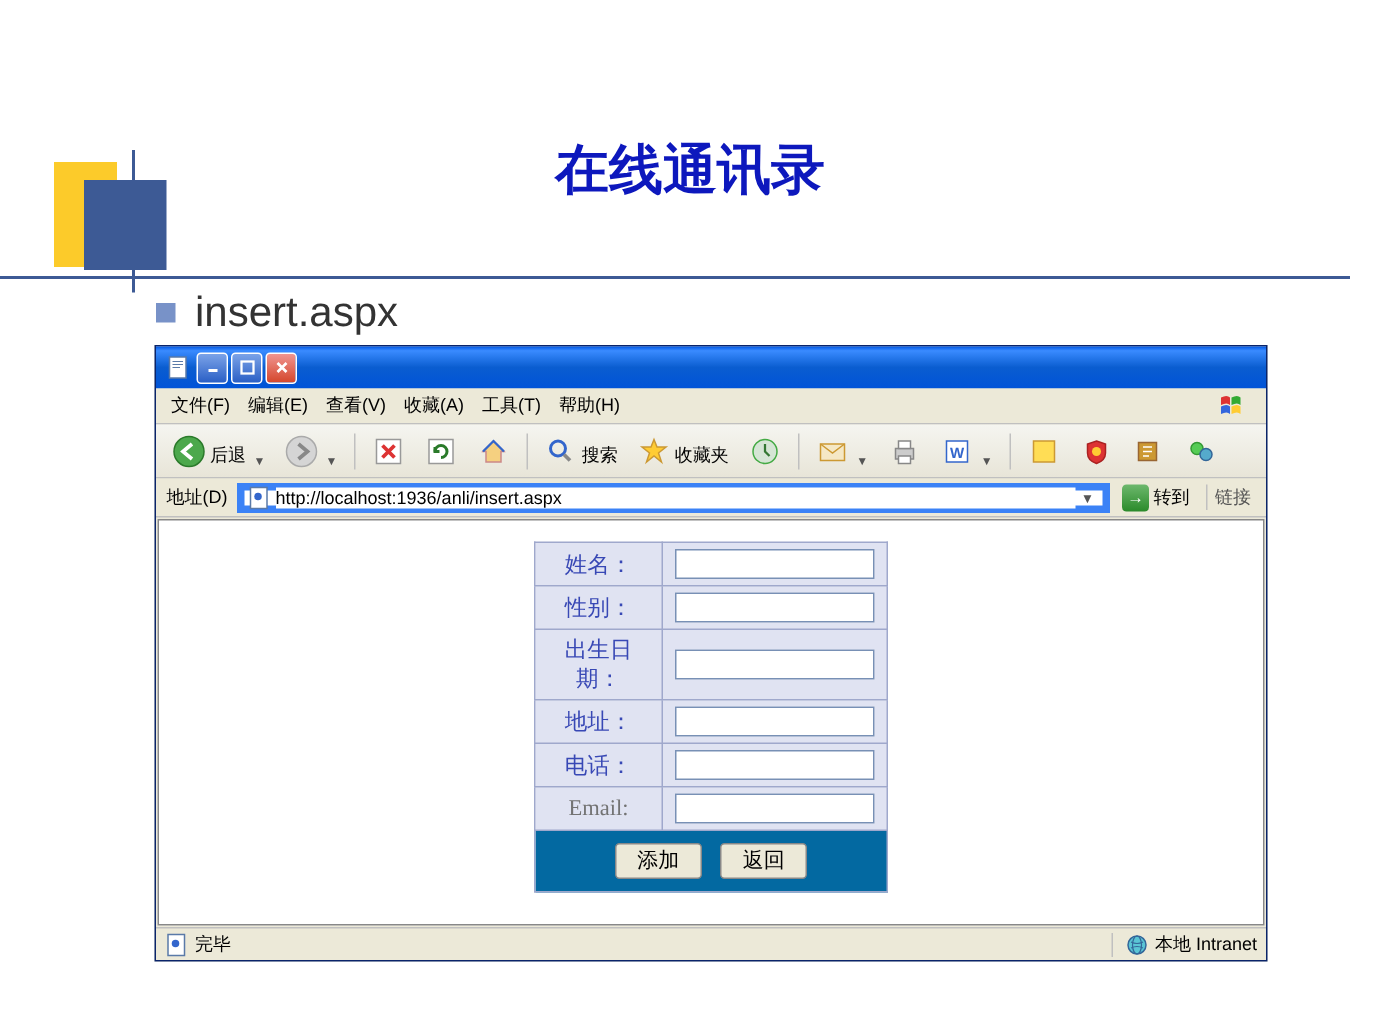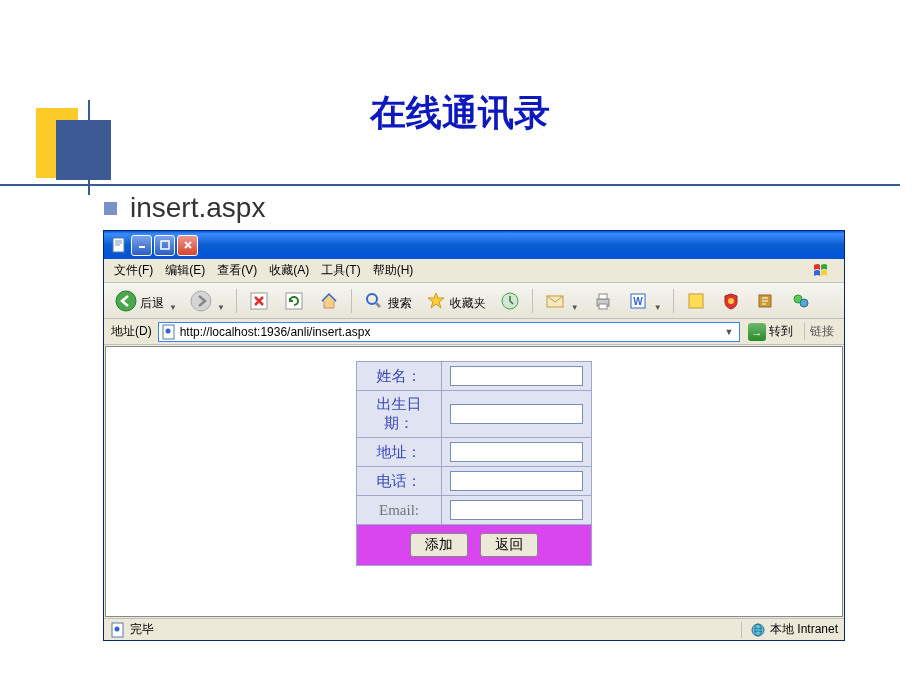--- a/index.html
+++ b/index.html
@@ -36,36 +36,36 @@
     .menu-logo { margin-left: auto; width: 32px; height: 20px; display: flex; align-items: center; justify-content: center; }
     
     .toolbar { height: 36px; background: linear-gradient(to bottom, #f5f5f0, #e8e5d8); border-bottom: 1px solid #c0c0c0; display: flex; align-items: center; padding: 0 6px; gap: 3px; font-size: 12px; font-family: SimSun, sans-serif; }
     .tb-btn { display: flex; align-items: flex-end; gap: 3px; padding: 3px 5px; cursor: pointer; border-radius: 3px; }
     .tb-sep { width: 1px; height: 24px; background: #c0c0c0; margin: 0 3px; }
     .tb-icon { width: 22px; height: 22px; display: flex; align-items: center; justify-content: center; font-size: 16px; }
     .dropdown-arrow { font-size: 8px; color: #555; margin-left: 2px; }
     
     .addressbar { height: 26px; background: #ece9d8; border-bottom: 1px solid #c0c0c0; display: flex; align-items: center; padding: 0 5px; gap: 4px; font-size: 12px; font-family: SimSun, sans-serif; }
     .addr-label { padding: 0 2px; }
-    .addr-input-wrap { flex: 1; display: flex; align-items: center; background: white; border: 1px solid #3b82f6; height: 20px; padding: 0 2px; }
+    .addr-input-wrap { flex: 1; display: flex; align-items: center; background: white; border: 5px solid #3b82f6; height: 20px; padding: 0 2px; }
     .addr-input-icon { width: 16px; height: 16px; margin-right: 3px; }
     .addr-input { flex: 1; border: none; font-size: 12px; font-family: SimSun, sans-serif; outline: none; }
     .addr-dropdown { width: 16px; text-align: center; color: #555; font-size: 9px; }
     .go-btn { display: flex; align-items: center; gap: 3px; padding: 2px 4px; cursor: pointer; }
     .go-icon { width: 18px; height: 18px; background: linear-gradient(to bottom, #6db86d, #2a8a2a); border-radius: 3px; display: flex; align-items: center; justify-content: center; color: white; font-size: 11px; }
     .links-label { padding: 0 5px; color: #555; border-left: 1px solid #c0c0c0; margin-left: 3px; }
     
     .content-area { flex: 1; background: white; border: 1px solid #888; margin: 1px; padding: 14px 0 0 0; display: flex; justify-content: center; align-items: flex-start; }
     
     .form-table { border-collapse: collapse; }
     .form-table td { border: 1px solid #9fa8cc; padding: 4px 8px; height: 28px; }
     .form-label-cell { background: #e0e3f2; color: #3848b5; text-align: center; font-size: 15px; font-family: SimSun, sans-serif; width: 85px; }
     .form-input-cell { background: #e0e3f2; width: 143px; }
     .form-input { width: 133px; height: 20px; border: 1px solid #7890b5; background: white; padding: 0 2px; font-size: 12px; }
-    .form-button-row td { background: #d946ef; text-align: center; padding: 8px; }
+    .form-button-row td { background: #0369a1; text-align: center; padding: 8px; }
     .form-btn { padding: 2px 14px; font-size: 14px; font-family: SimSun, sans-serif; background: #ece9d8; border: 1px solid #888; border-radius: 3px; cursor: pointer; margin: 0 4px; }
     .email-label { font-family: "Times New Roman", serif; color: #737373;}
     
     .statusbar { height: 22px; background: #ece9d8; border-top: 1px solid #c0c0c0; display: flex; align-items: center; padding: 0 6px; font-size: 12px; font-family: SimSun, sans-serif; }
     .status-left { display: flex; align-items: flex-end; gap: 4px; flex: 1; }
     .status-right { display: flex; align-items: center; gap: 4px; }
     .status-icon { width: 16px; height: 16px; }
     .status-divider { width: 1px; height: 16px; background: #c0c0c0; margin: 0 4px; }
   </style>
 </head>
@@ -280,20 +280,24 @@
   </div>
 
   <div class="content-area">
     <table class="form-table">
       <tbody>
           <tr>
         <td class="form-label-cell">姓名：</td>
         <td class="form-input-cell"><input class="form-input" style=""></td>
       </tr>
       <tr>
+        <td class="form-label-cell">性别：</td>
+        <td class="form-input-cell"><input class="form-input" style=""></td>
+      </tr>
+      <tr>
         <td class="form-label-cell">出生日期：</td>
         <td class="form-input-cell"><input class="form-input" style=""></td>
       </tr>
       <tr>
         <td class="form-label-cell">地址：</td>
         <td class="form-input-cell"><input class="form-input" style=""></td>
       </tr>
       <tr>
         <td class="form-label-cell">电话：</td>
         <td class="form-input-cell"><input class="form-input" style=""></td>

